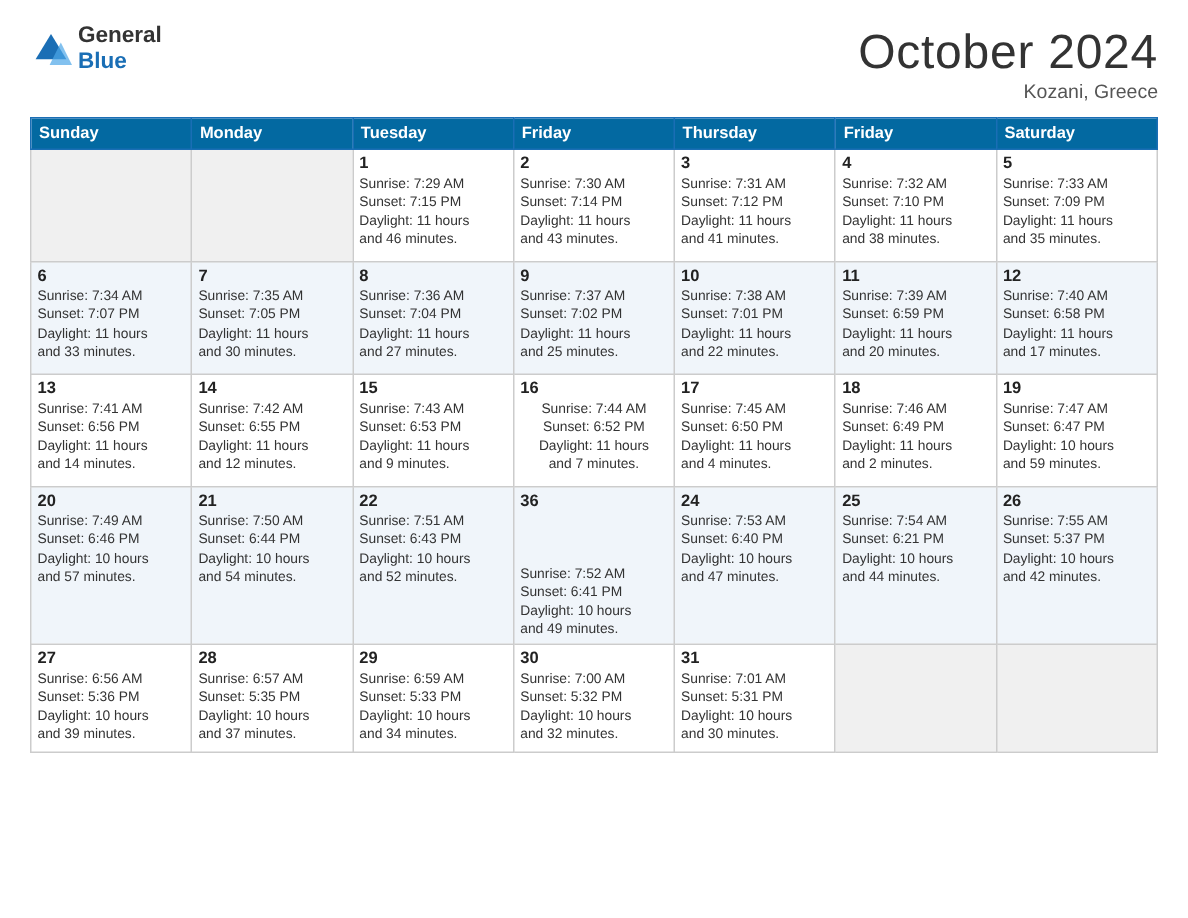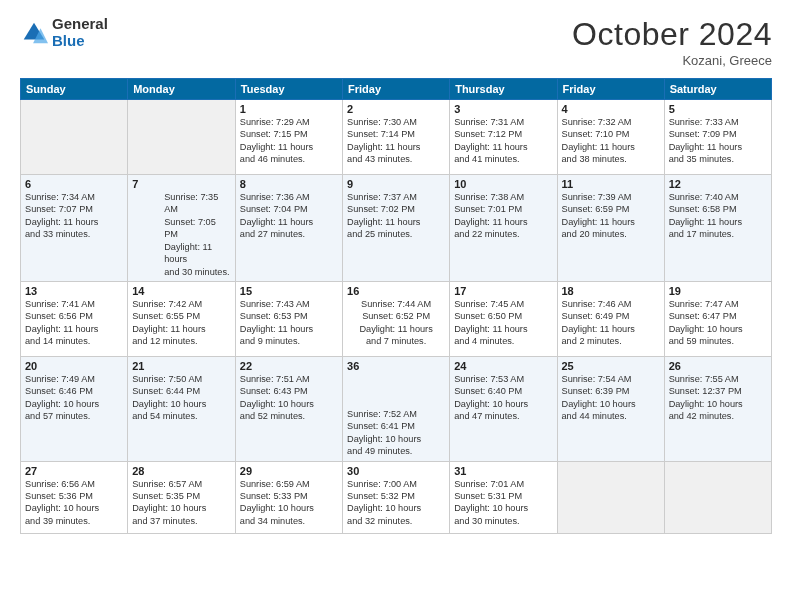--- a/index.html
+++ b/index.html
@@ -188,21 +188,21 @@
         <tr>
           <td>
             <span class="day-num">6</span>
             <div class="day-info" style="white-space: pre-line;">Sunrise: 7:34 AM
 Sunset: 7:07 PM
 Daylight: 11 hours
 and 33 minutes.</div>
           </td>
           <td>
             <span class="day-num">7</span>
-            <div class="day-info" style="white-space: pre-line; margin-left: 32px;">Sunrise: 7:35 AM
+            <div class="day-info" style="white-space: pre-line;">Sunrise: 7:35 AM
 Sunset: 7:05 PM
 Daylight: 11 hours
 and 30 minutes.</div>
           </td>
           <td>
             <span class="day-num">8</span>
             <div class="day-info" style="white-space: pre-line;">Sunrise: 7:36 AM
 Sunset: 7:04 PM
 Daylight: 11 hours
 and 27 minutes.</div>
@@ -319,28 +319,28 @@
           <td>
             <span class="day-num">24</span>
             <div class="day-info" style="white-space: pre-line;">Sunrise: 7:53 AM
 Sunset: 6:40 PM
 Daylight: 10 hours
 and 47 minutes.</div>
           </td>
           <td>
             <span class="day-num">25</span>
             <div class="day-info" style="white-space: pre-line;">Sunrise: 7:54 AM
-Sunset: 6:39 PM
+Sunset: 6:21 PM
 Daylight: 10 hours
 and 44 minutes.</div>
           </td>
           <td>
             <span class="day-num">26</span>
             <div class="day-info" style="white-space: pre-line;">Sunrise: 7:55 AM
-Sunset: 12:37 PM
+Sunset: 5:37 PM
 Daylight: 10 hours
 and 42 minutes.</div>
           </td>
         </tr>
         <tr>
           <td>
             <span class="day-num">27</span>
             <div class="day-info" style="white-space: pre-line;">Sunrise: 6:56 AM
 Sunset: 5:36 PM
 Daylight: 10 hours

